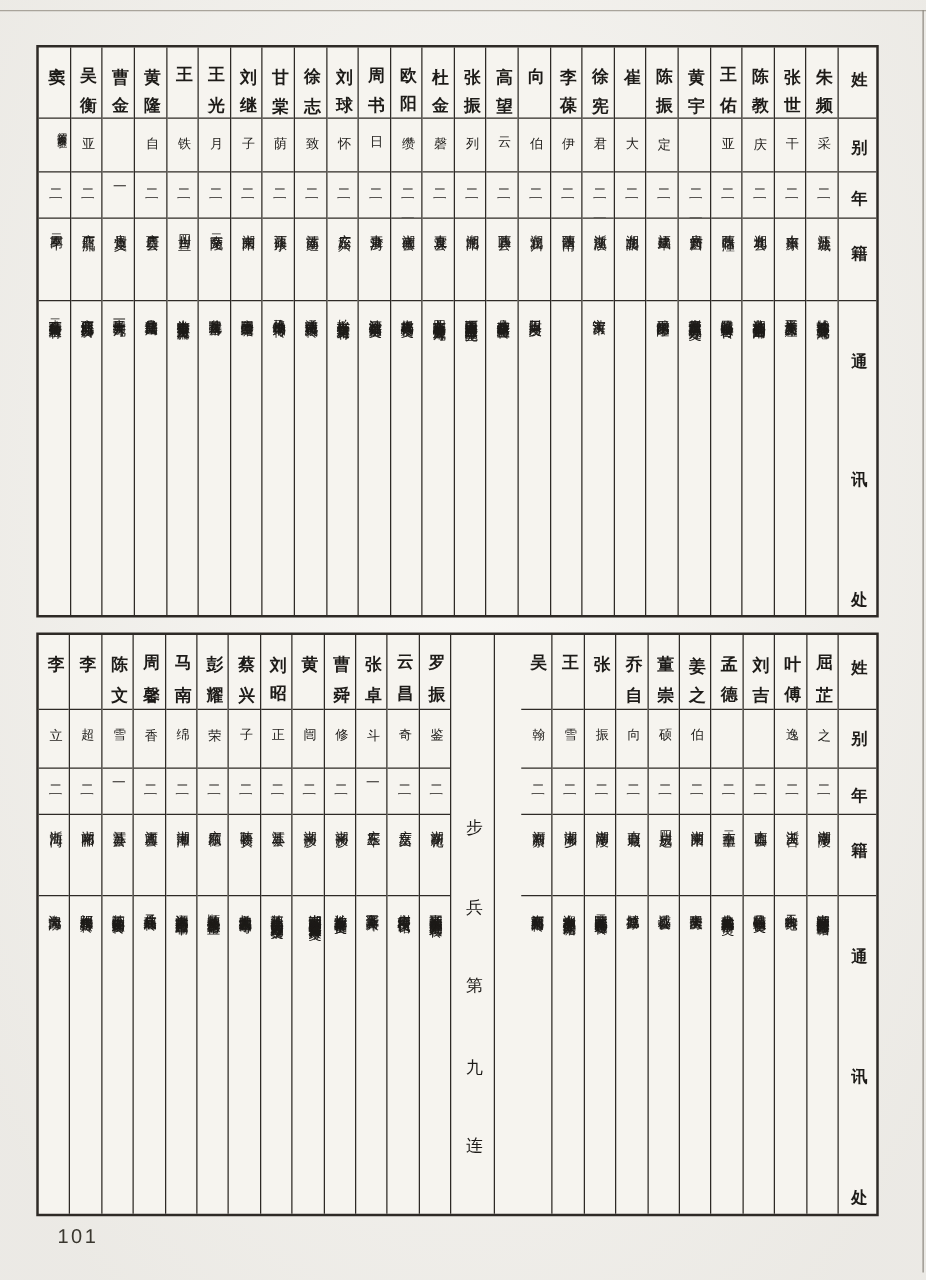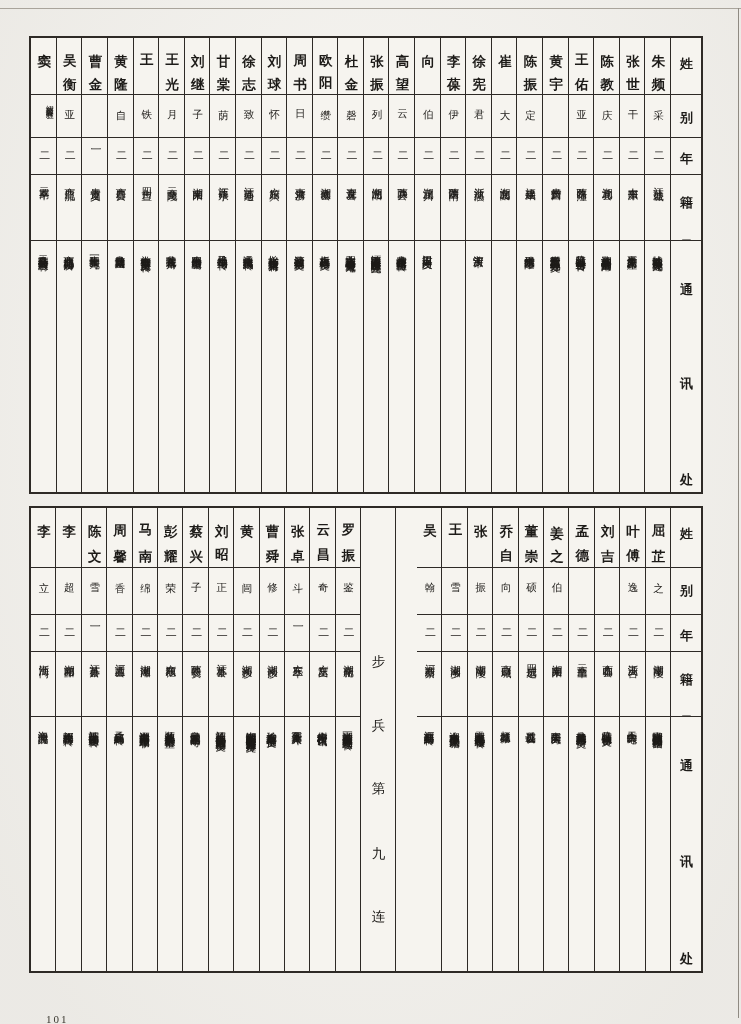--- a/index.html
+++ b/index.html
@@ -80,22 +80,22 @@
   .divider-text{
     writing-mode:vertical-rl; text-orientation:upright;
     height:100%; font-size:13.5px; line-height:33px;
     text-align:justify; text-align-last:justify;
     padding:135px 0 72px 0;
     color:var(--ink,#1d1b18);
   }
 
   .page-number{
     position:absolute; left:46px; top:981px;
-    font-family:Liberation Serif, serif;
-    font-size:11px; letter-spacing:2px; color:#3a372f;margin-top:32px;
+    font-family:Liberation Sans, sans-serif;
+    font-size:16px; letter-spacing:2px; color:#3a372f;
   }
 </style>
 </head>
 <body>
 
 <div class="page">
   <div class="page-topline"></div>
   <div class="page-rightline"></div>
 
   <div class="roster t-top" id="top-table">

